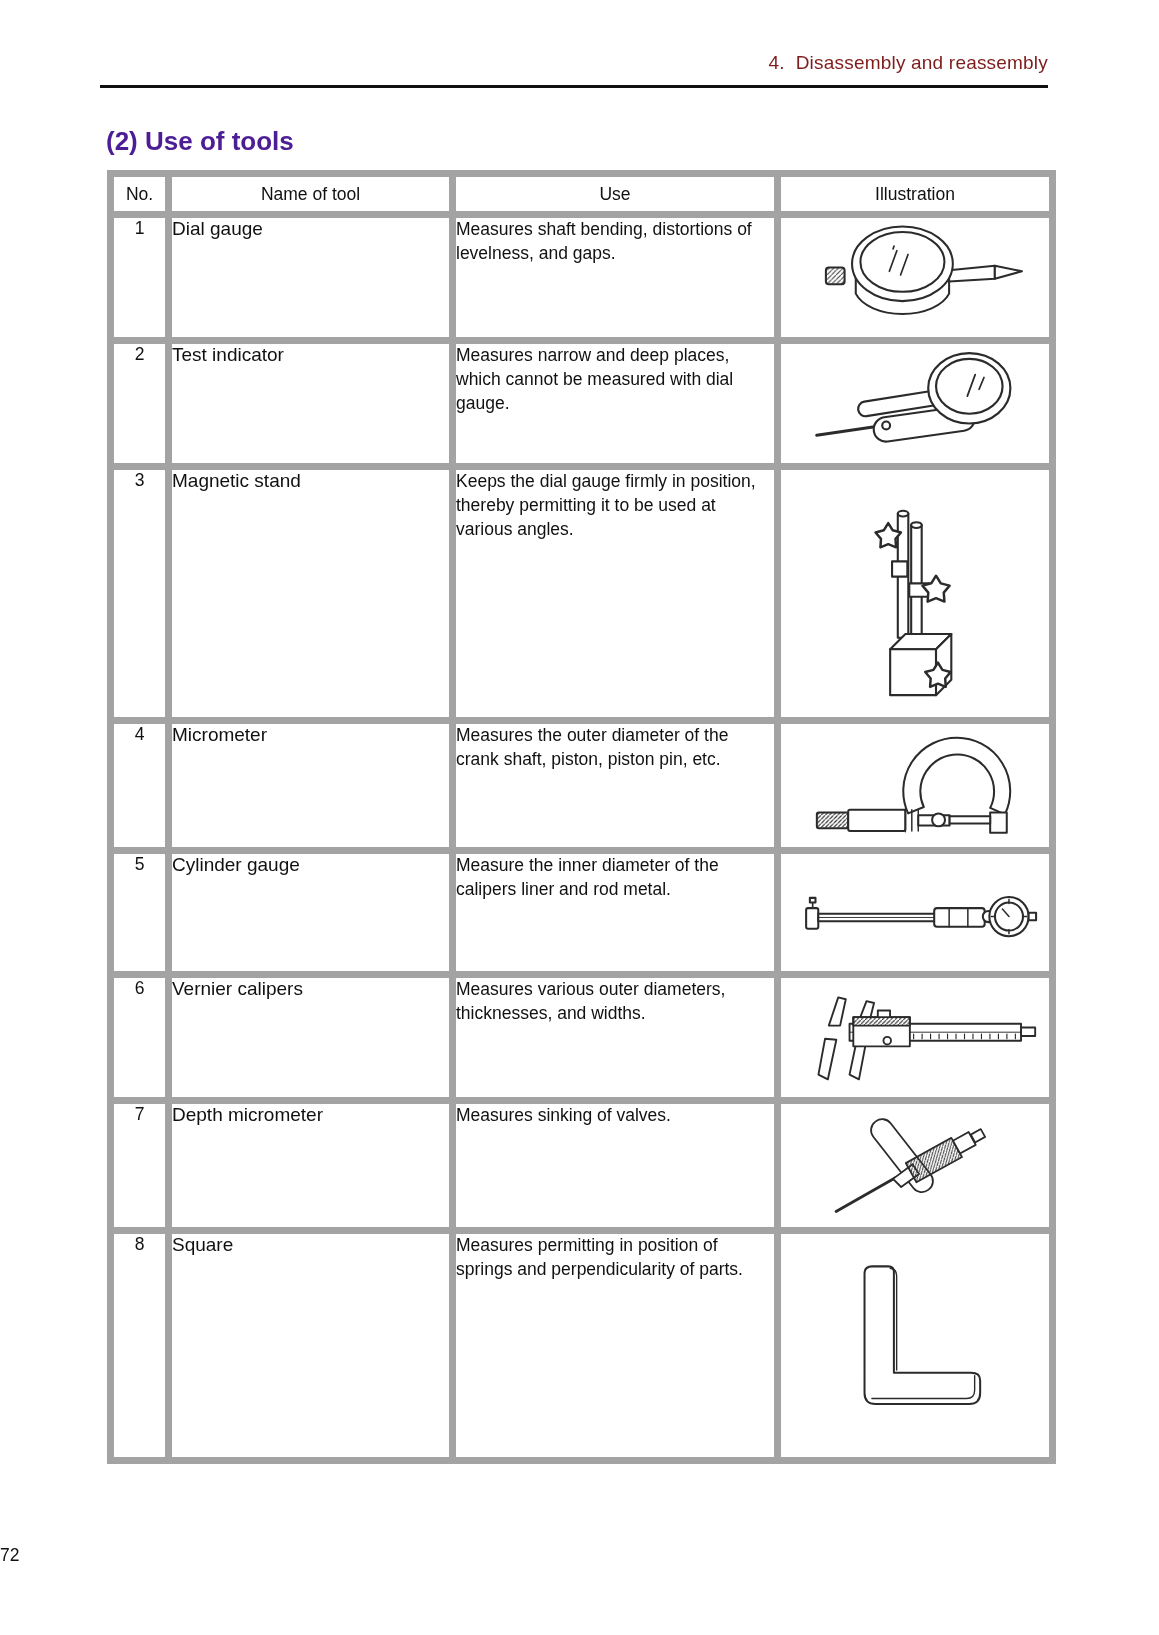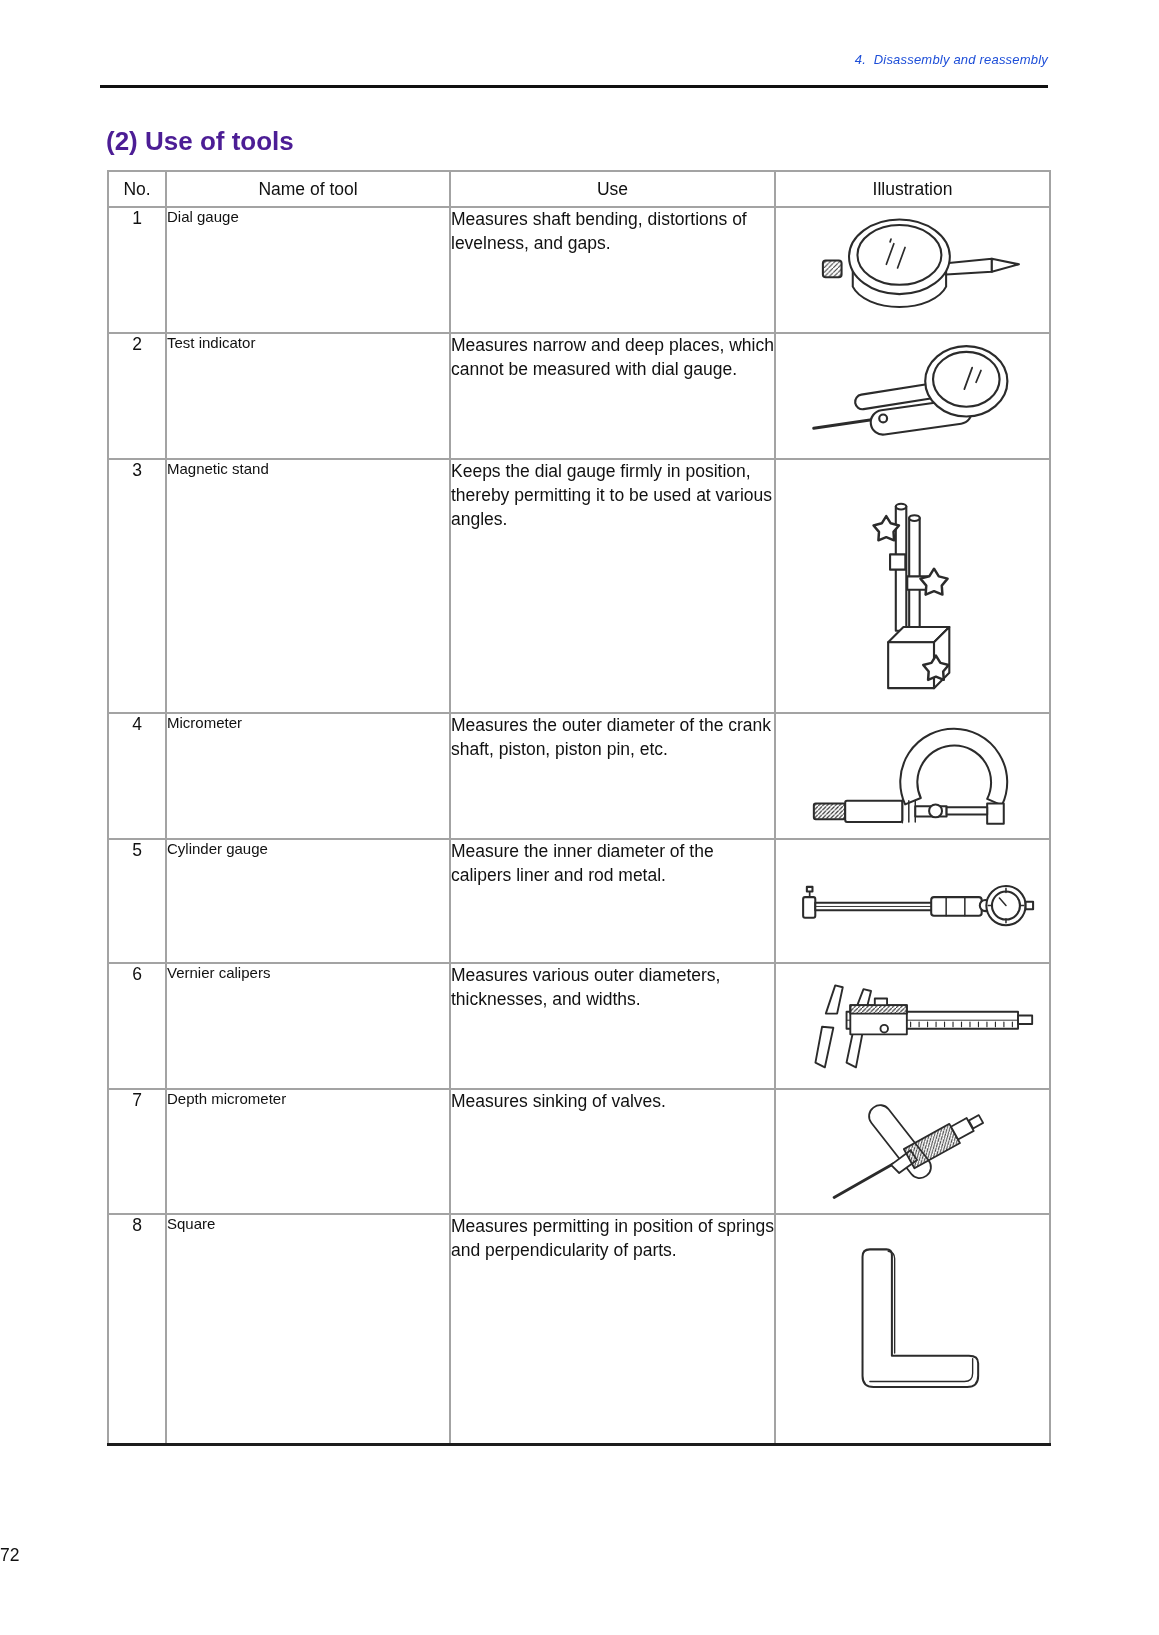--- a/index.html
+++ b/index.html
@@ -6,50 +6,50 @@
   .page{
     position:relative;
     width:1159px;height:1635px;
     background:#ffffff;
     font-family:"Liberation Sans", sans-serif;
     color:#111;
     overflow:hidden;
   }
   .running-header{
     position:absolute;top:52px;right:111px;
-    font-size:13px;font-style:italic;color:#1d4ed8;
+    font-size:19px;color:#7f1d1d;
     white-space:pre;letter-spacing:.2px;
   }
   .header-rule{
     position:absolute;left:100px;top:85px;width:948px;height:3px;
     background:#101010;
   }
   .section-title{
     position:absolute;left:106px;top:126px;
     font-size:26px;font-weight:bold;color:#4c1d95;
   }
   table.tools{
     position:absolute;left:107px;top:170px;
     width:942px;border-collapse:collapse;table-layout:fixed;
     border:2px solid #1c1c1c;border-bottom-width:3px;
     font-size:17.5px;
   }
   table.tools th, table.tools td{
-    border:2px solid #a3a3a3;
+    border:7px solid #a3a3a3;
     padding:0;
   }
   table.tools th{
     font-weight:normal;text-align:center;vertical-align:middle;
     height:34px;font-size:17.5px;
   }
   td.no-cell{
     text-align:center;vertical-align:top;padding-top:9px;font-size:17.5px;
   }
   td.name-cell{
-    vertical-align:top;padding:9px 8px 0 12px;font-size:15px;
+    vertical-align:top;padding:9px 8px 0 12px;font-size:19px;
   }
   td.use-cell{
     vertical-align:top;padding:9px 10px 0 10px;line-height:1.36;font-size:17.5px;margin-top:19px;
   }
   td.ill-cell{
     text-align:center;vertical-align:middle;padding:4px;
   }
   td.ill-cell svg{display:inline-block;}
   .page-number{
     position:absolute;left:0;top:1545px;width:100%;

